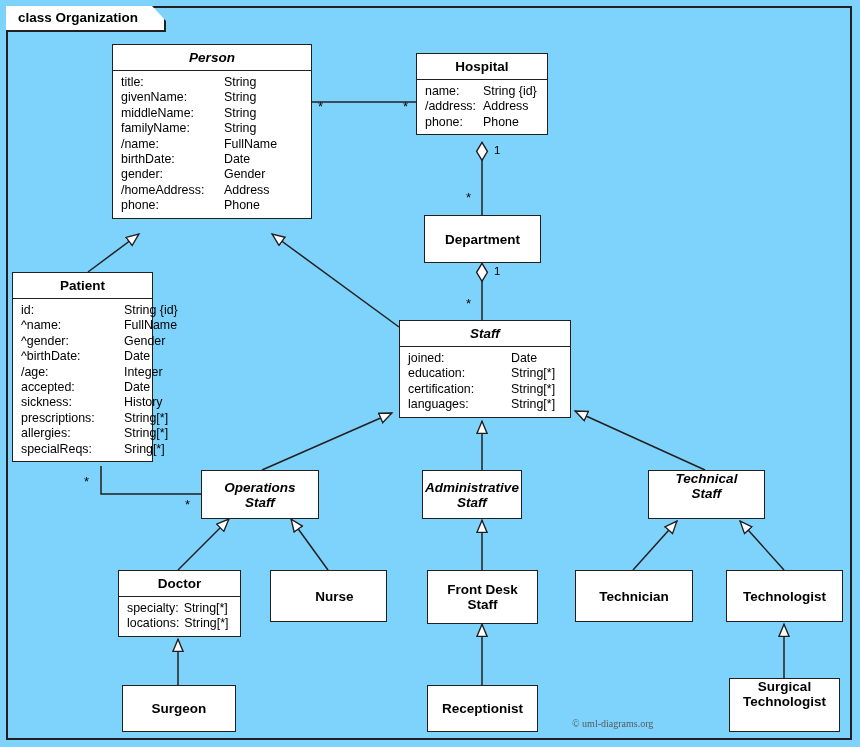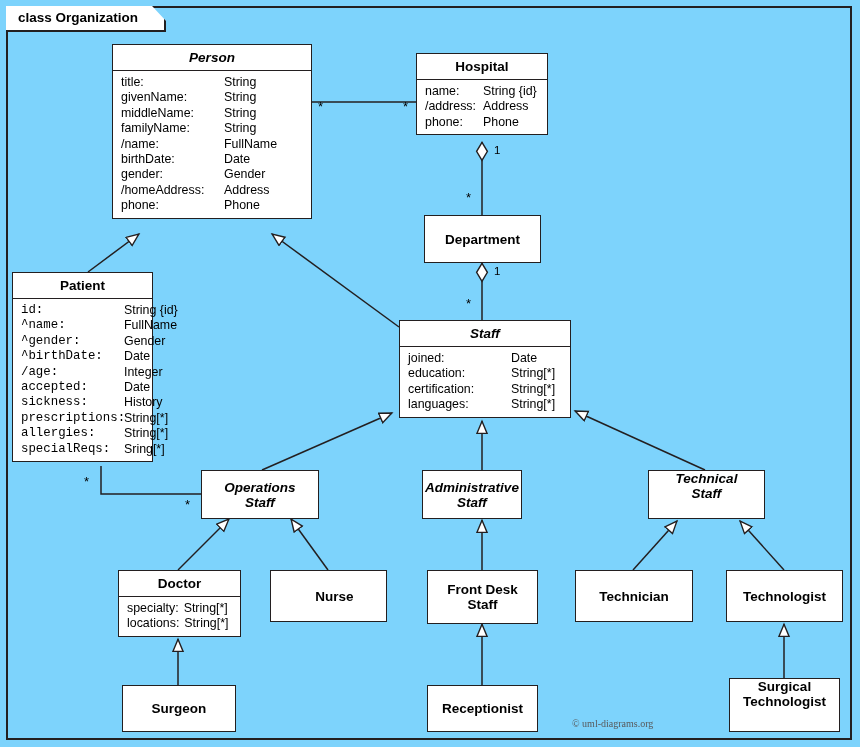--- a/index.html
+++ b/index.html
@@ -76,21 +76,21 @@
     display: flex;
     font-size: 12.4px;
     color: #000;
     line-height: 15.4px;
     padding: 0 6px 0 8px;
     white-space: nowrap;
   }
   .attr .an { flex: 0 0 auto; }
   .attr .at { flex: 0 0 auto; }
   .attr.two-col .an { width: 103px; }
-  .attr.patient .an { width: 103px; font-family: Liberation Mono, monospace; }
+  .attr.patient .an { width: 103px; }
   .attr.doctor .an { width: auto; padding-right: 5px; }
 
   
   #edges {
     position: absolute;
     left: 0; top: 0;
     width: 860px; height: 747px;
     z-index: 2;
     overflow: visible;
   }

